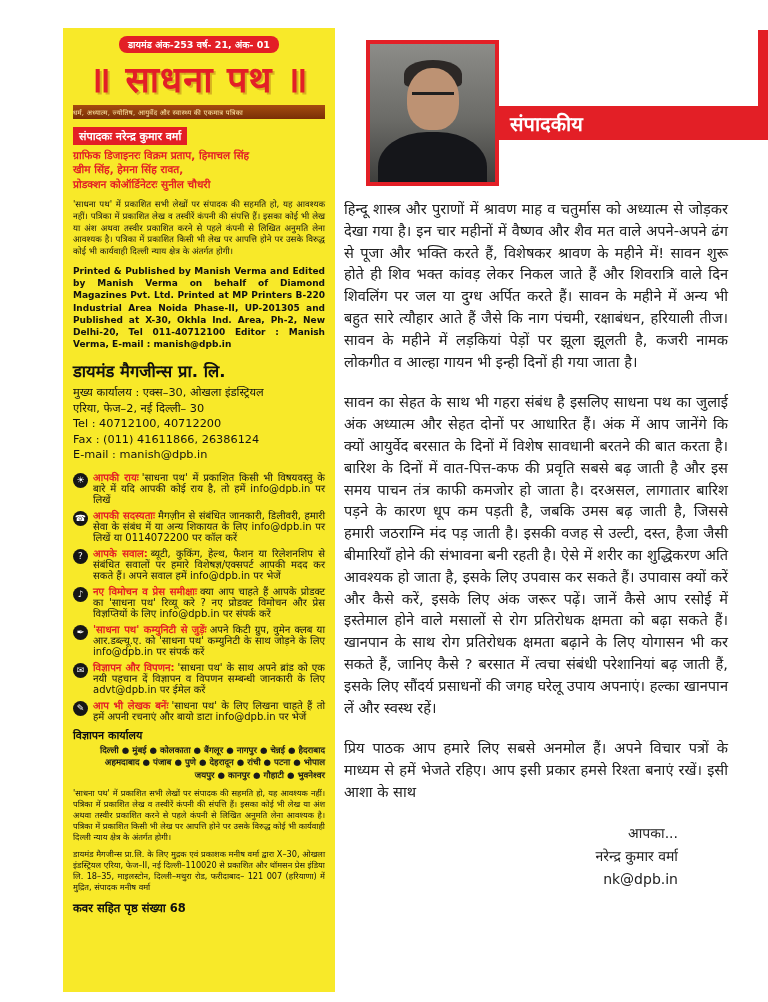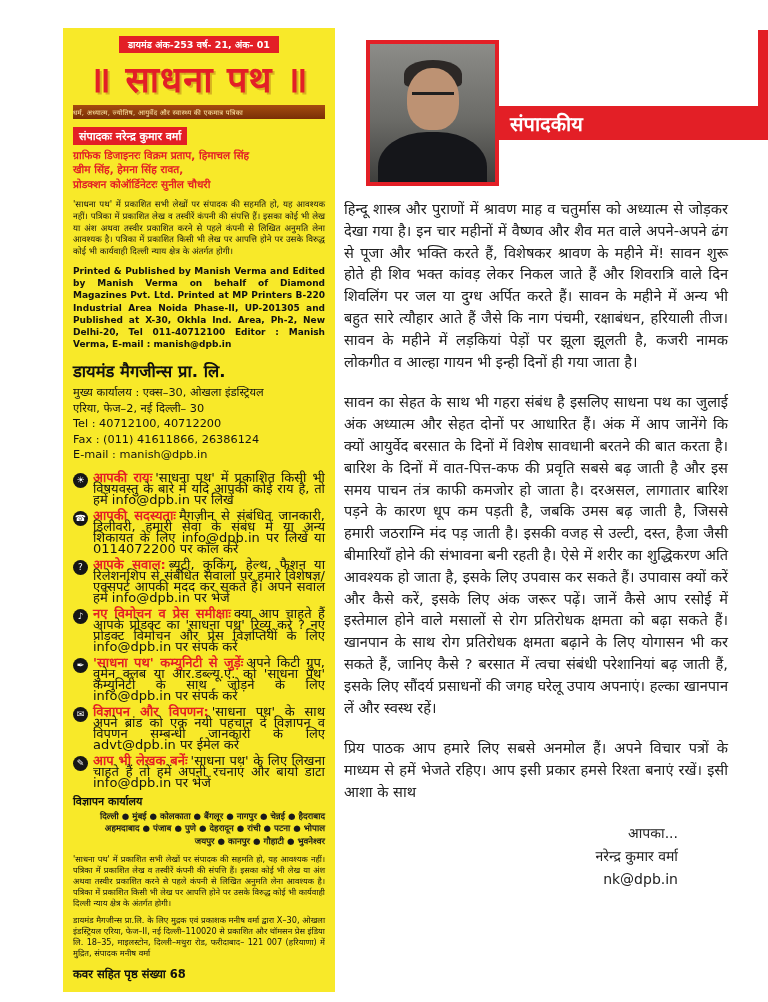--- a/index.html
+++ b/index.html
@@ -4,38 +4,38 @@
 <style>
   * { margin:0; padding:0; box-sizing:border-box; }
   html,body { background:#e9e9e9; }
   body { font-family:"DejaVu Sans", sans-serif; }
   .page { position:relative; width:768px; height:1002px; background:#ffffff; margin:0 auto; overflow:hidden; }
 
   
   .left-col { position:absolute; left:63px; top:28px; width:272px; height:964px;
               background:#f8e929; padding:8px 10px 6px; overflow:hidden; }
   .issue-chip { width:fit-content; margin:0 auto 5px; background:#e31f26; color:#fff;
-                font-weight:bold; font-size:9.5px; padding:2px 9px; border-radius:0; }
+                font-weight:bold; font-size:9.5px; padding:2px 9px; border-radius:8px; }
   .logo { text-align:center; color:#e31f26; font-weight:bold; font-size:36px; line-height:44px;
           letter-spacing:1px; text-shadow:2px 2px 0 rgba(120,16,8,.25); }
   .tagline { margin:3px 0 6px; background:linear-gradient(180deg,#a54c0f,#7a2f06);
              color:#ffe9a8; font-size:6.8px; text-align:left; padding:2.5px 0; letter-spacing:.3px; }
   .editor-chip { display:inline-block; background:#e31f26; color:#fff; font-weight:bold;
                  font-size:11px; padding:1.5px 6px; margin-bottom:3px; }
   .staff div { color:#e31f26; font-weight:bold; font-size:10.5px; line-height:14.5px; }
   .disclaimer { font-size:8.6px; line-height:11.8px; text-align:justify; margin:8px 0 7px; color:#111; }
   .printpub { font-size:9px; line-height:12.2px; text-align:justify; font-weight:bold;
               color:#111; margin-bottom:9px; }
   .company { font-size:16.5px; font-weight:bold; color:#101010; margin:1px 0 3px; }
   .address div { font-size:11.3px; line-height:15.5px; color:#111; }
   .services { margin-top:9px; }
   .svc { display:flex; gap:5px; margin-bottom:5px; }
   .svc-ic { flex:0 0 15px; width:15px; height:15px; border-radius:50%; background:#161616;
             color:#fff; font-size:9px; line-height:15px; text-align:center; margin-top:1px; }
-  .svc p { font-size:13px; line-height:11px; text-align:justify; color:#111; }
+  .svc p { font-size:10px; line-height:11px; text-align:justify; color:#111; }
   .svc-lead { color:#e31f26; font-weight:bold; margin-right:3px; }
   .ad-head { font-size:11px; font-weight:bold; color:#101010; margin:5px 0 2px; }
   .cities div { font-size:8.6px; line-height:12.5px; font-weight:bold; color:#1a1a1a;text-align:right; }
   .disclaimer2 { font-size:8.2px; line-height:11px; text-align:justify; margin:7px 0 6px; color:#111; }
   .printer { font-size:8.2px; line-height:11px; text-align:justify; color:#111; margin-bottom:7px; }
   .pagecount { font-size:11.5px; font-weight:bold; color:#101010; margin-top:3px; }
 
   
   .photo { position:absolute; left:366px; top:40px; width:133px; height:146px;
            border:4px solid #e31f26; background:linear-gradient(180deg,#8c8c88 0%,#6b6b67 55%,#3f3f3d 100%);

